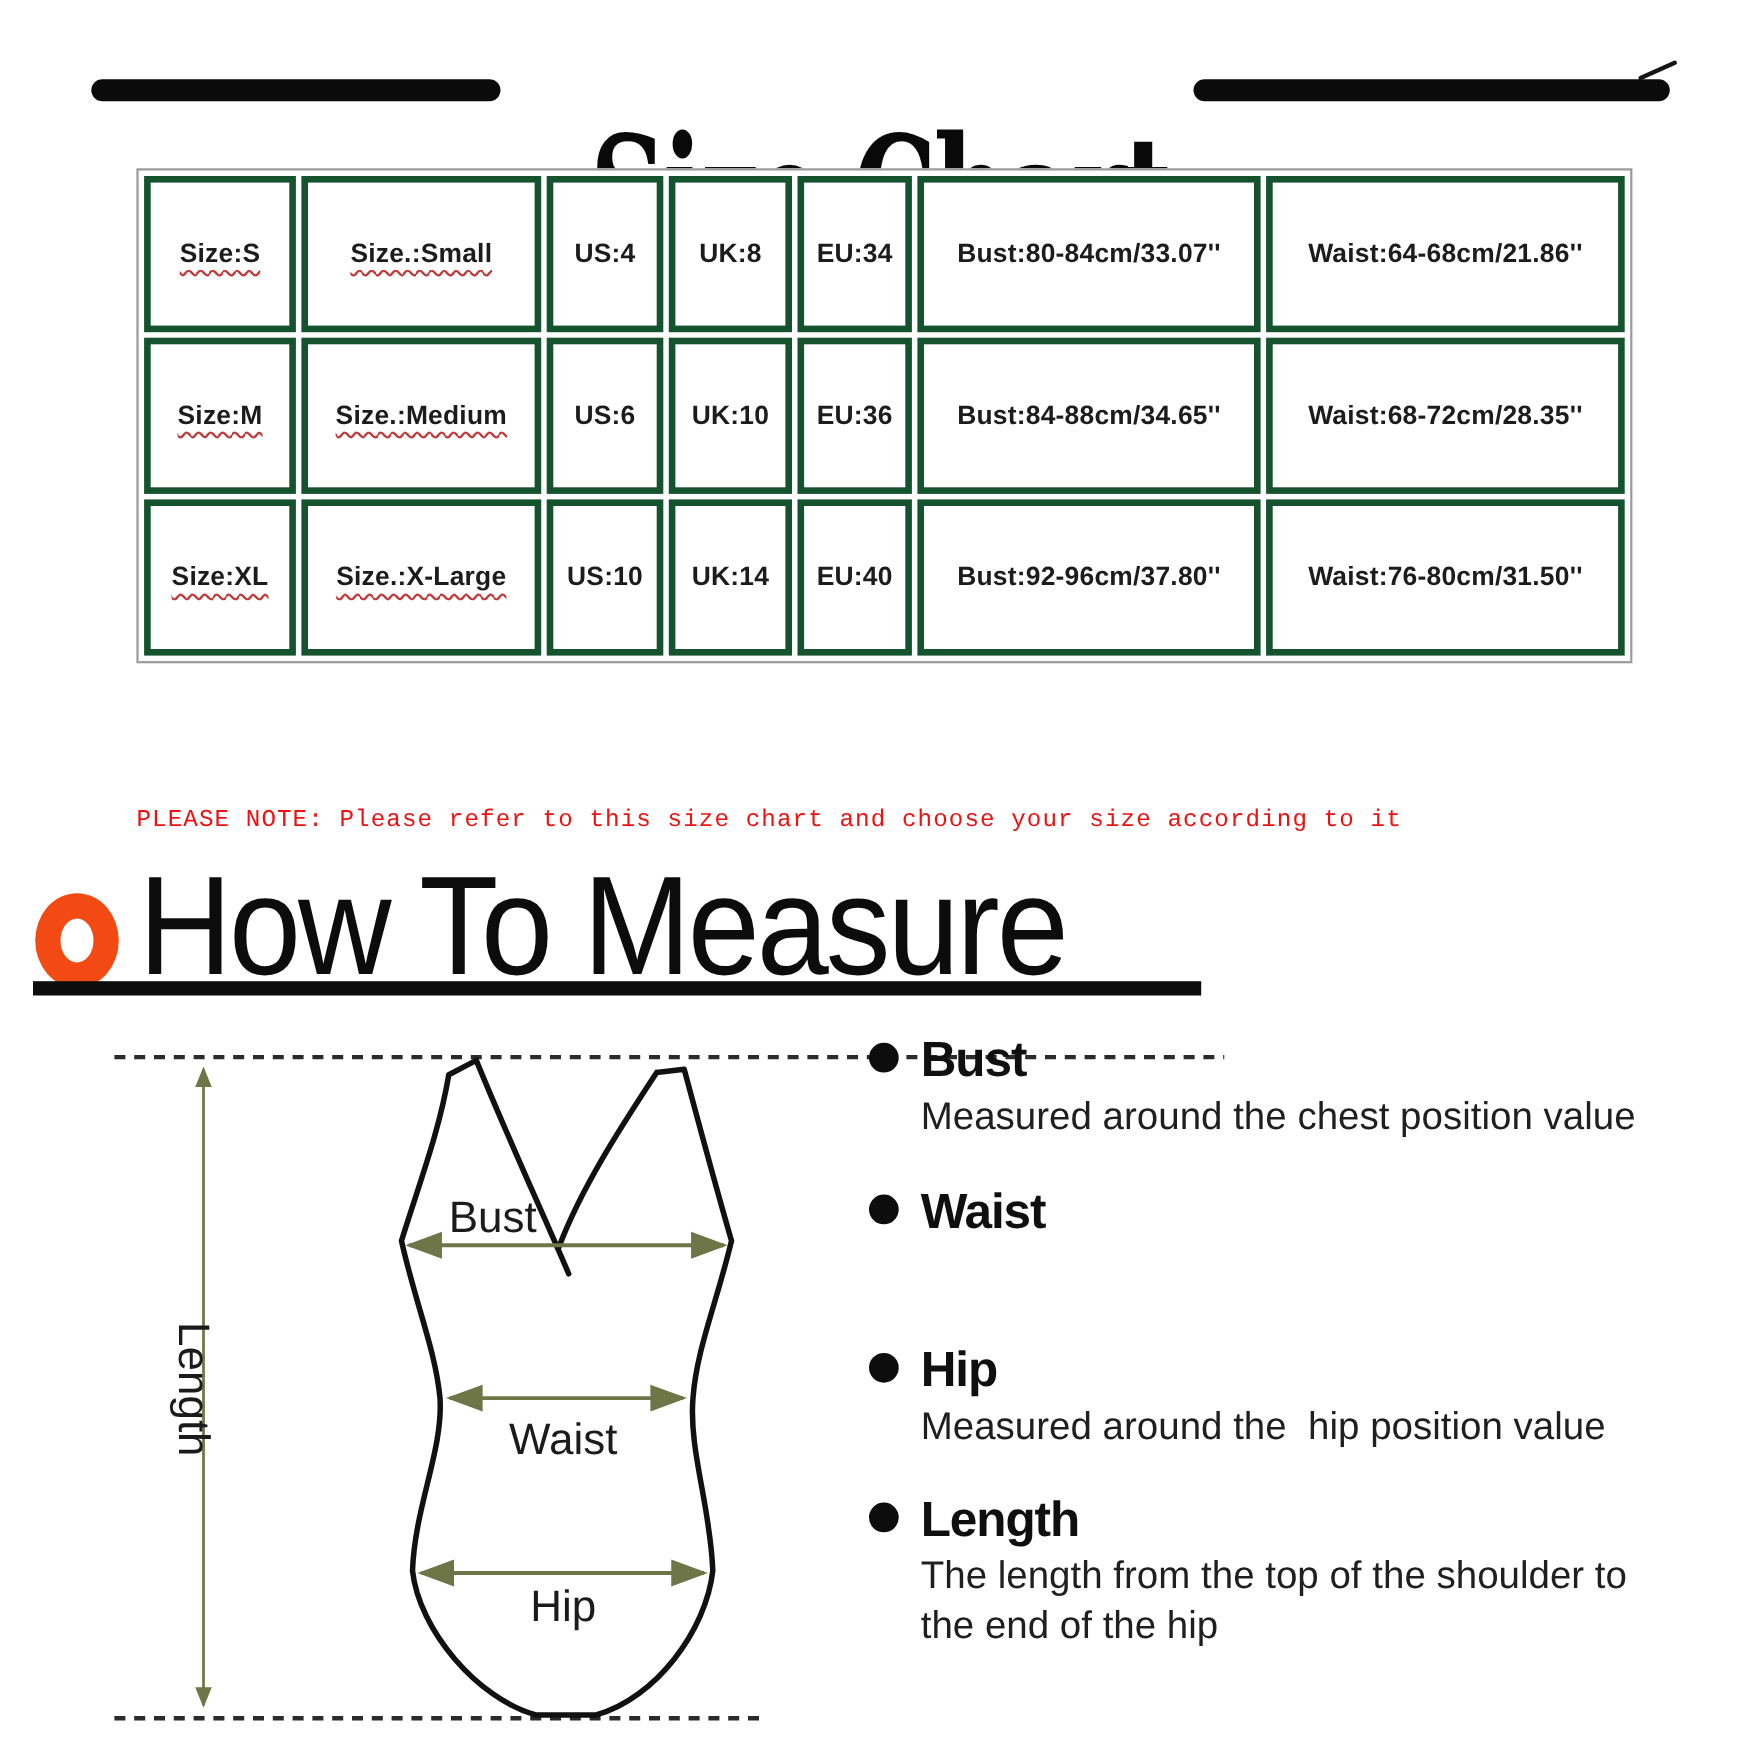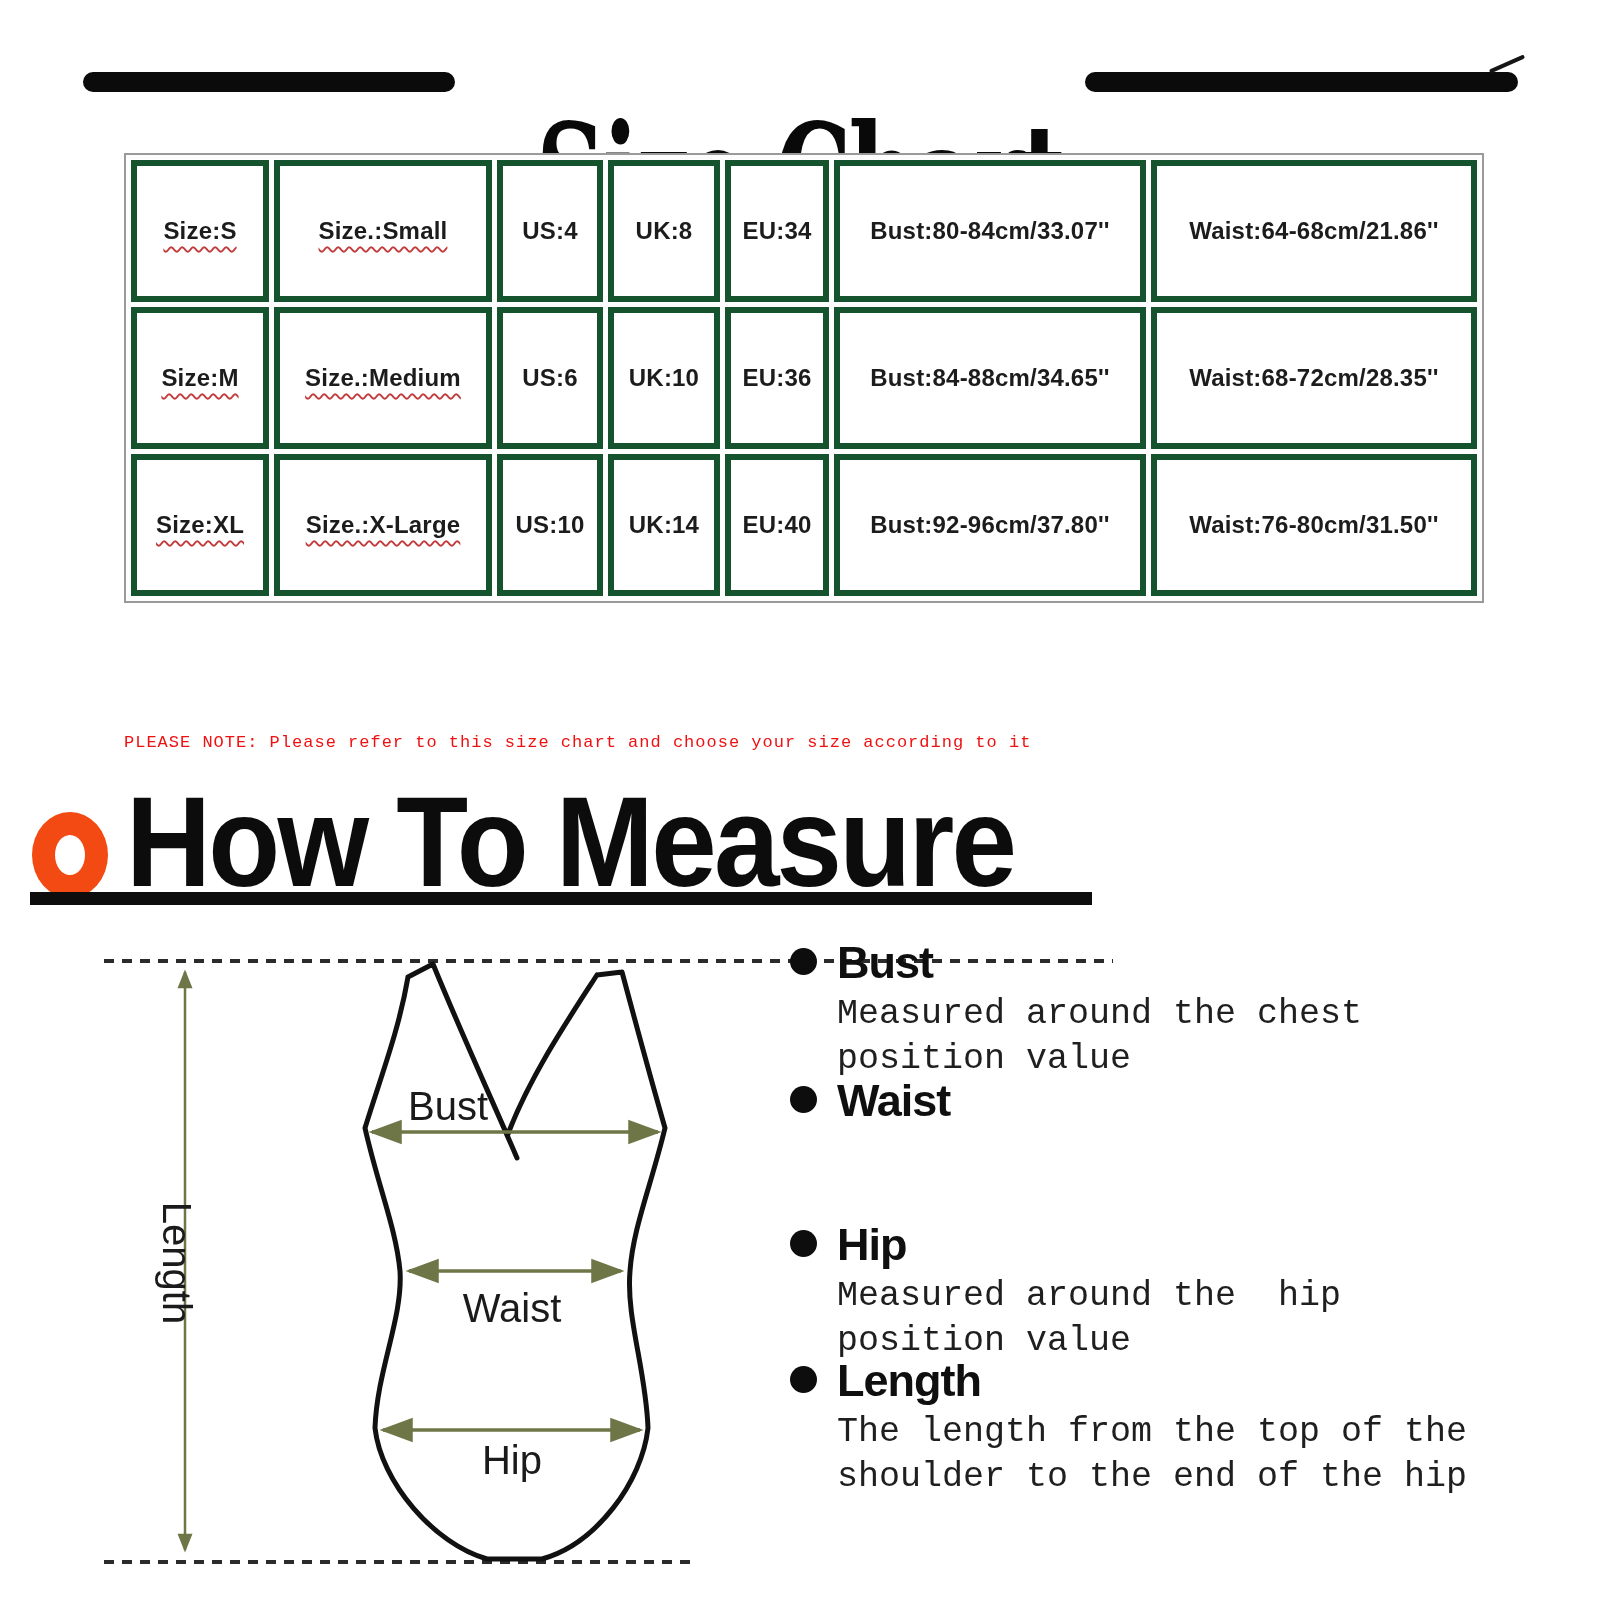--- a/index.html
+++ b/index.html
@@ -20,42 +20,42 @@
   
   table.size-table{position:absolute;left:124px;top:153px;width:1346px;table-layout:fixed;
                    border-collapse:separate;border-spacing:5px;border:2px solid #9a9a9a;background:#fdfdfd;}
   table.size-table td{border:6px solid #14532d;background:#ffffff;height:128px;
                       text-align:center;vertical-align:middle;
                       font-weight:bold;font-size:24px;color:#1c1c1c;letter-spacing:.2px;}
   td.sq{text-decoration:underline wavy #c23b3b;text-decoration-thickness:1.5px;text-underline-offset:7px;}
 
   
   .note{position:absolute;left:124px;top:733px;font-family:"Liberation Mono",monospace;
-        font-size:17px;color:#ee1111;letter-spacing:1px;white-space:nowrap;}
+        font-size:22px;color:#ee1111;letter-spacing:1px;white-space:nowrap;}
 
   
   .donut{position:absolute;left:32px;top:812px;width:76px;height:86px;border-radius:50%;
          border:23px solid #f24a12;box-sizing:border-box;}
-  .htm-title{position:absolute;left:126px;top:778px;font-weight:bold;font-size:128px;line-height:1;
+  .htm-title{position:absolute;left:126px;top:778px;font-weight:normal;font-size:128px;line-height:1;
              color:#0c0c0c;letter-spacing:-3px;white-space:nowrap;}
   .htm-title .squeeze{display:inline-block;transform:scaleX(.92);transform-origin:left center;}
   .htm-bar{position:absolute;left:30px;top:892px;width:1062px;height:13px;background:#0d0d0d;}
 
   
   .diagram{position:absolute;left:60px;top:898px;}
   .dash{stroke:#2b2b2b;stroke-width:4;stroke-dasharray:10 8;fill:none;}
   .suit{stroke:#111111;stroke-width:5;fill:none;stroke-linecap:round;}
   .olive{stroke:#6e7546;fill:none;}
   .dlabel{font-family:"Liberation Sans",sans-serif;font-size:40px;fill:#1b1b1b;}
 
   
   .measure-item{position:absolute;left:790px;width:700px;display:flex;gap:20px;align-items:flex-start;}
   .dot{flex:0 0 auto;width:27px;height:27px;border-radius:50%;background:#0d0d0d;margin-top:10px;}
   .mi-label{font-weight:bold;font-size:45px;line-height:1.1;color:#0f0f0f;letter-spacing:-1px;}
-  .mi-desc{margin-top:4px;font-family:Liberation Mono, monospace;font-size:35px;line-height:1.3;
+  .mi-desc{margin-top:4px;font-family:Liberation Sans, sans-serif;font-size:35px;line-height:1.3;
            color:#1f1f1f;white-space:pre-wrap;max-width:660px;}
   .mi-desc.mono{font-family:"Liberation Mono",monospace;font-size:26px;color:#111111;}
 </style>
 </head>
 <body>
 
 <div class="page">
 
   <div class="tline left"></div>
   <div class="tline right"></div>

